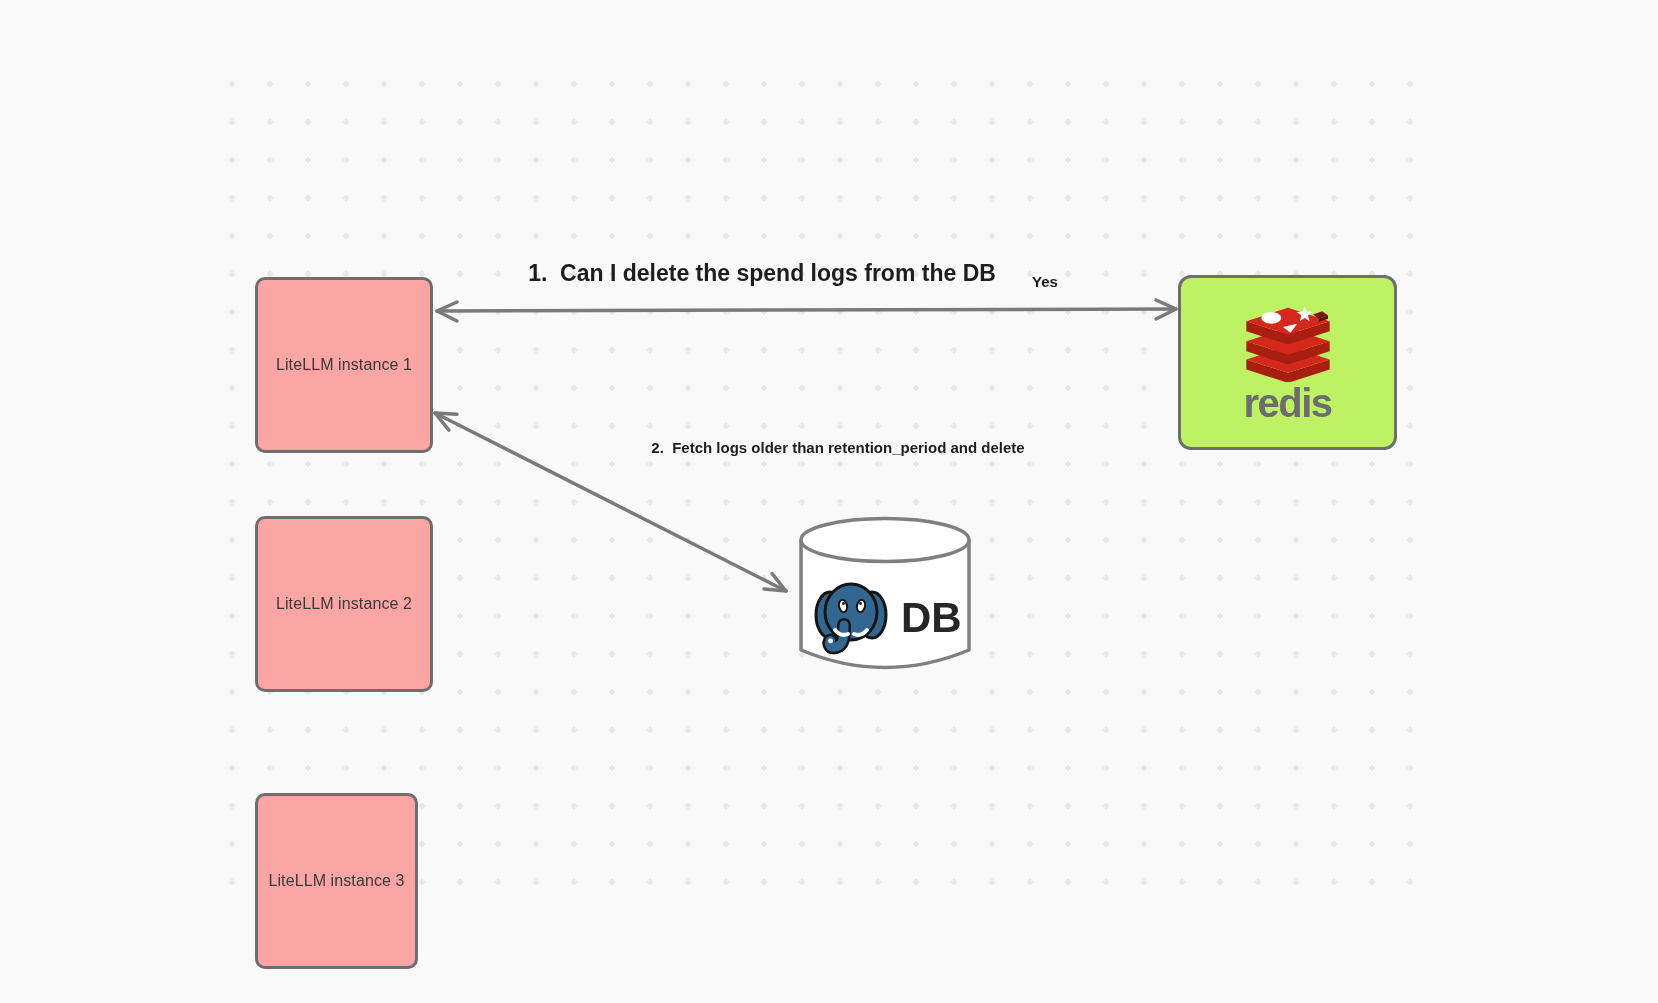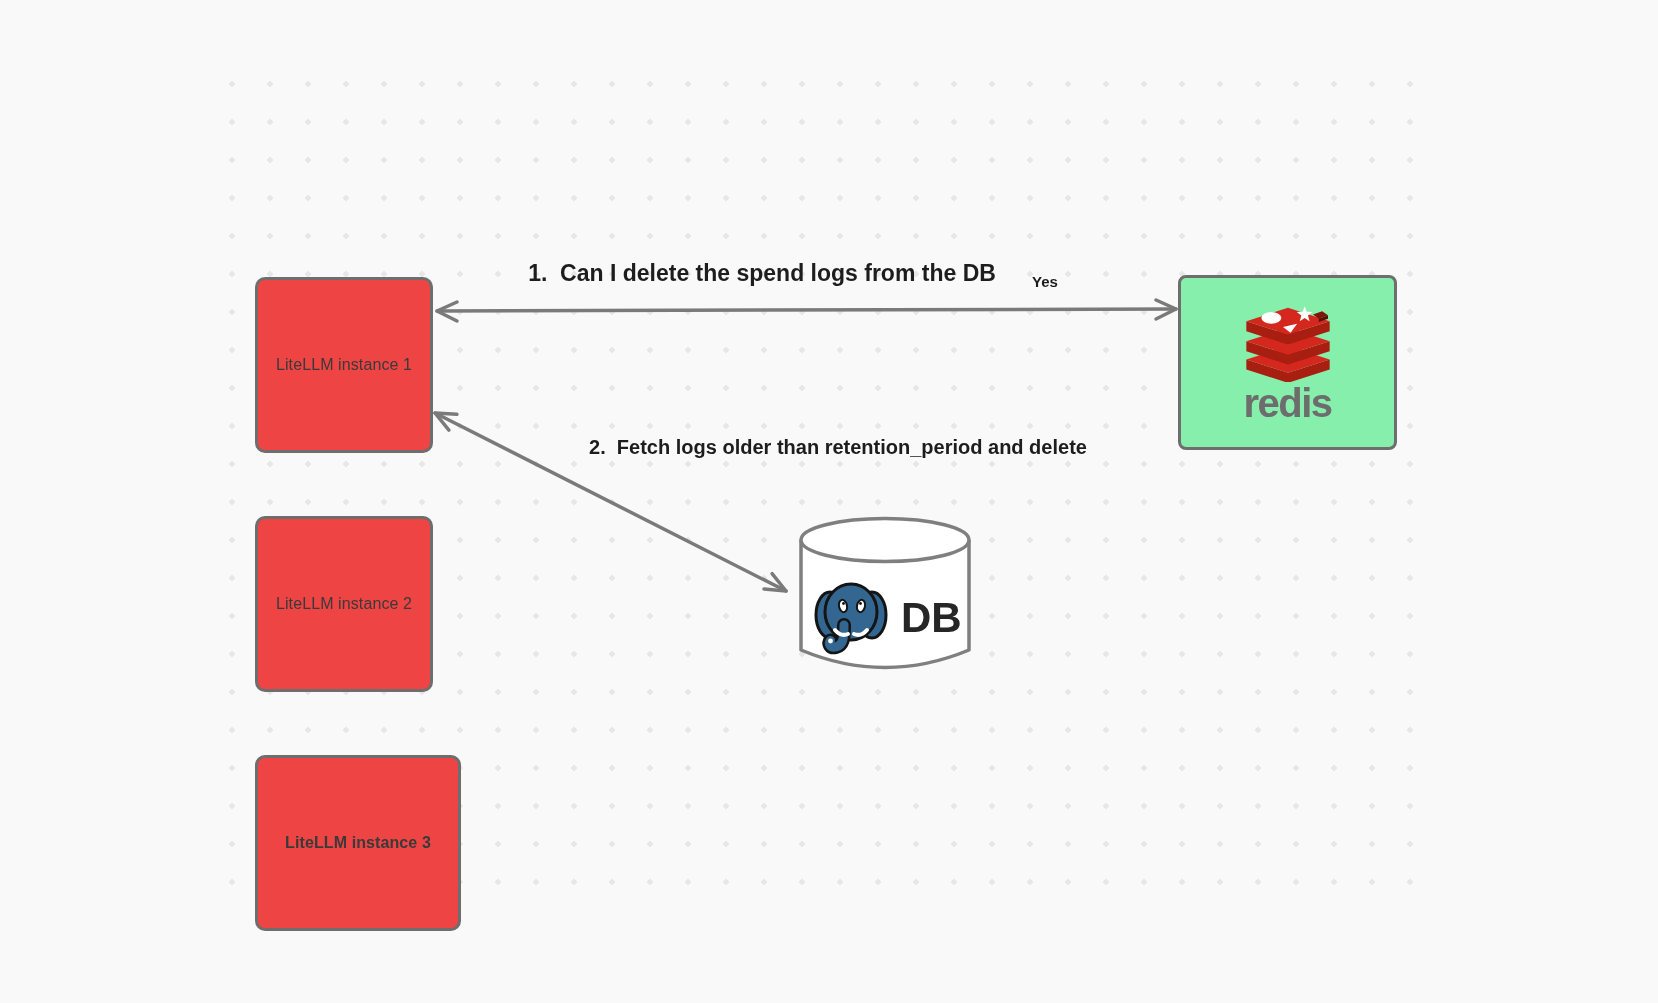--- a/index.html
+++ b/index.html
@@ -18,38 +18,38 @@
     background-size:38px 38px;
     z-index:0;
   }
 
   svg.overlay{position:absolute;left:0;top:0;z-index:1;}
 
   
   .node-box{
     position:absolute;
     box-sizing:border-box;
-    background:#ef4444;
+    background:#fca5a5;
     border:3.5px solid #6e6e6e;
     border-radius:10px;
     display:flex;align-items:center;justify-content:center;
     z-index:2;
   }
   .node-box .node-label{
     font-size:16px;color:#3a3a3a;letter-spacing:.1px;
   }
   #box-1{left:255px;top:277px;width:178px;height:176px;}
   #box-2{left:255px;top:516px;width:178px;height:176px;}
-  #box-3{left:255px;top:755px;width:206px;height:176px;font-weight:bold;}
+  #box-3{left:255px;top:793px;width:163px;height:176px;}
 
   
   .redis-node{
     position:absolute;left:1178px;top:275px;width:219px;height:175px;
-    box-sizing:border-box;background:#86efac;border:3.5px solid #6e6e6e;
-    border-radius:8px;
+    box-sizing:border-box;background:#bef264;border:3.5px solid #6e6e6e;
+    border-radius:13px;
     display:flex;flex-direction:column;align-items:center;justify-content:center;
     z-index:2;
   }
   .redis-wordmark{
     font-size:40px;font-weight:bold;color:#6d6d6d;
     letter-spacing:-1.5px;line-height:1;margin-top:1px;
   }
 
   
   .db-content{
@@ -60,21 +60,21 @@
     font-size:42px;font-weight:600;color:#262626;margin-left:12px;line-height:1;
   }
 
   
   .edge-label{
     position:absolute;transform:translate(-50%,-50%);
     font-weight:bold;color:#1d1d1d;white-space:pre;z-index:3;
   }
   #edge1-label{left:726px;top:273px;font-size:23px;margin-left:36px;}
   #edge1-answer{left:1045px;top:281px;font-size:15px;}
-  #edge2-label{left:838px;top:447px;font-size:20px;text-align:right;}
+  #edge2-label{left:838px;top:447px;font-size:15px;text-align:right;}
 </style>
 </head>
 <body>
 
 <div class="canvas">
 
   <div class="dot-grid"></div>
 
   <svg class="overlay" width="1658" height="1003" viewBox="0 0 1658 1003">
 

